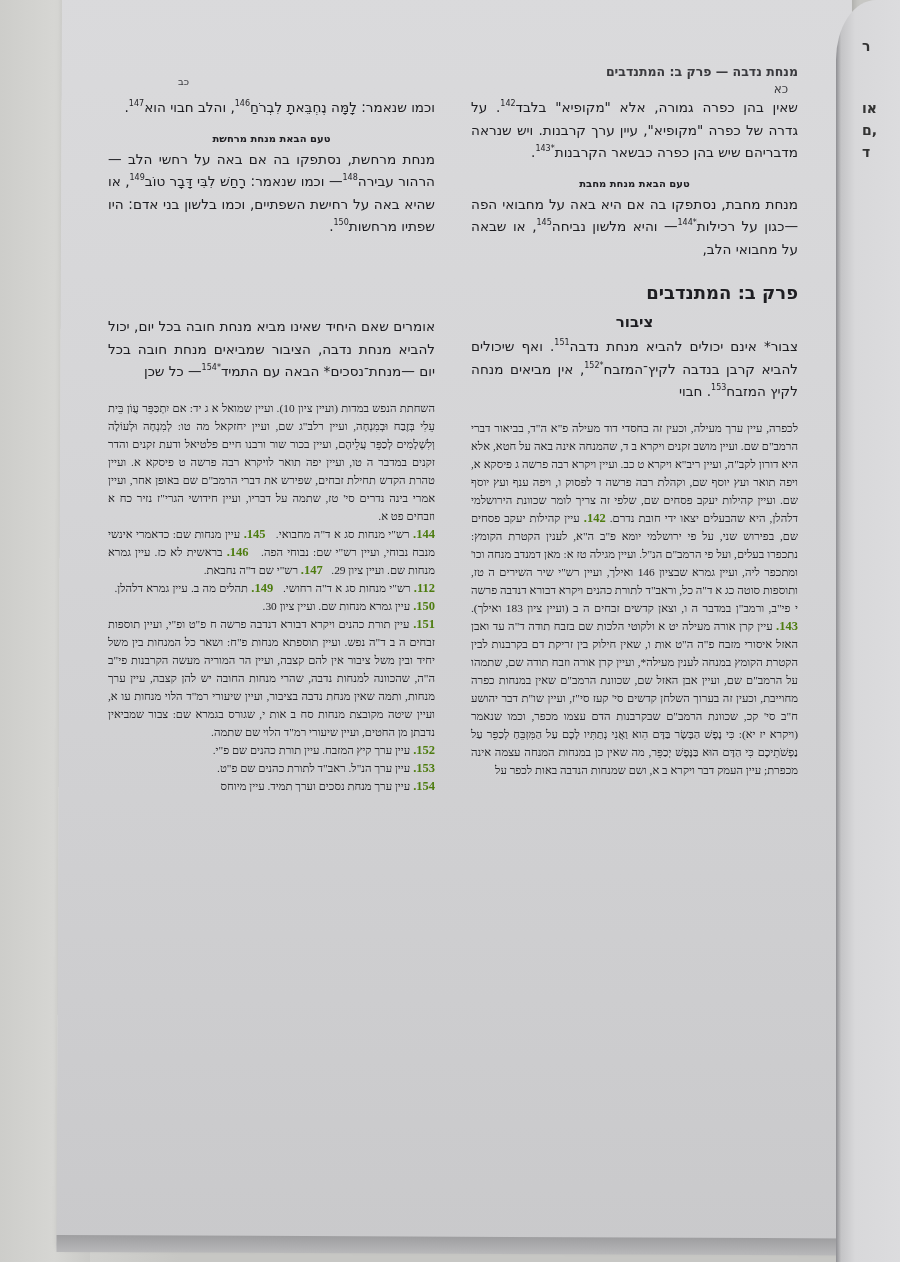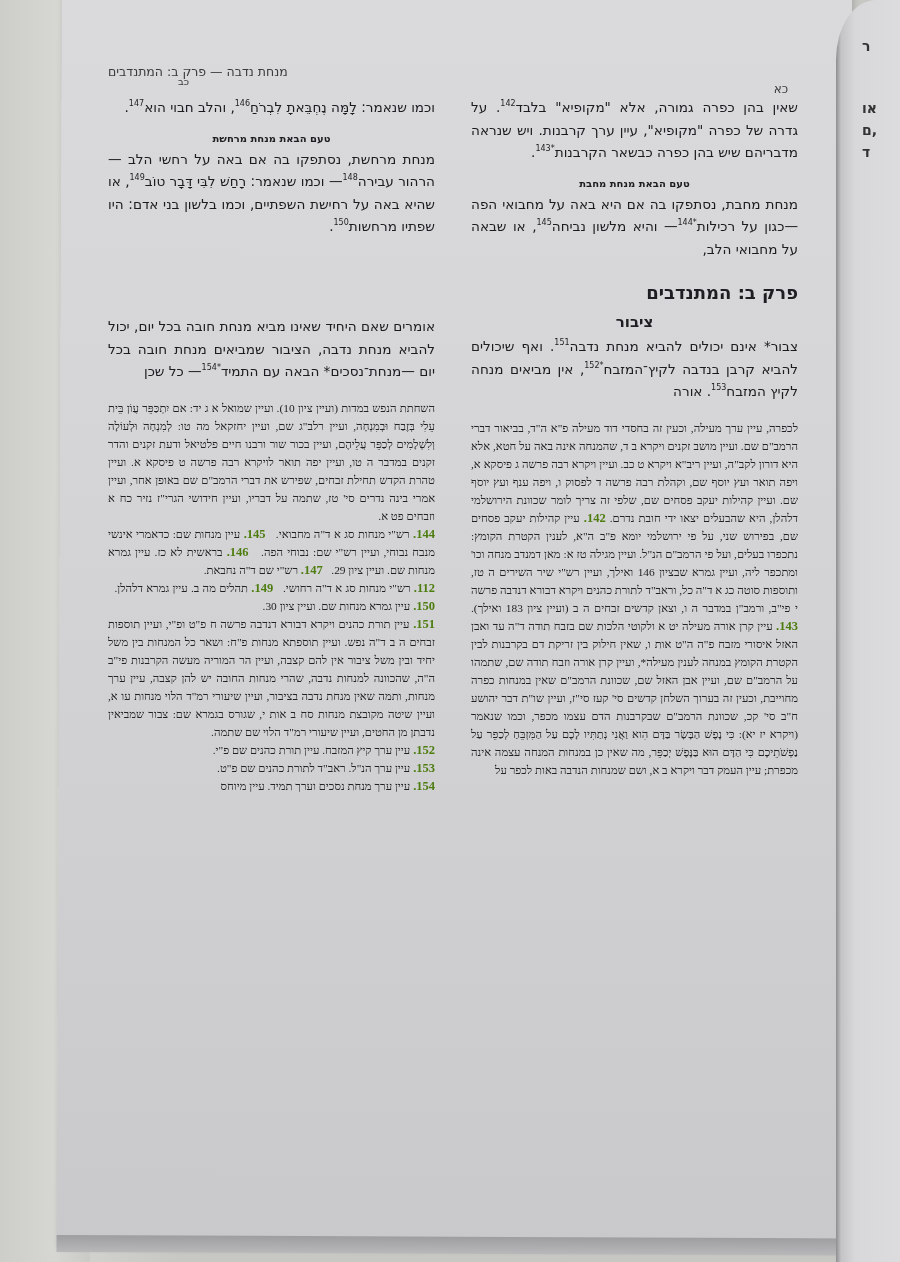--- a/index.html
+++ b/index.html
@@ -38,21 +38,21 @@
   }
 
   .content {
     position: absolute; left: 108px; top: 60px; width: 690px;
     direction: rtl;
   }
   .running-head {
     position: relative; height: 22px;
     font-family: "DejaVu Sans", sans-serif; font-size: 12.5px; color: #3a3a3e;
   }
-  .running-head .title { position: absolute; left: 0; right: 0; text-align: left; top: 4px; }
+  .running-head .title { position: absolute; left: 0; right: 0; text-align: right; top: 4px; font-weight: bold; }
   .running-head .page-left { position: absolute; left: 70px; top: 16px; font-size: 10px; }
   .running-head .page-right { position: absolute; right: 10px; top: 22px; font-size: 12px; }
 
   .cols { display: flex; flex-direction: row; gap: 36px; margin-top: 14px; }
   .col { width: 327px; }
   .col.right-col { margin-right: 0; }
 
   p.body {
     font-family: "DejaVu Sans", sans-serif;
     font-size: 13.6px; line-height: 22.5px; text-align: justify;
@@ -117,21 +117,21 @@
       <div class="sub-heading">טעם הבאת מנחת מרחשת</div>
       <p class="body"><span>מנחת מרחשת, נסתפקו בה אם באה על רחשי הלב —הרהור עבירה</span><sup>148</sup><span>— וכמו שנאמר: רָחַשׁ לִבִּי דָּבָר טוֹב</span><sup>149</sup><span>, או שהיא באה על רחישת השפתיים, וכמו בלשון בני אדם: היו שפתיו מרחשות</span><sup>150</sup><span>.</span></p>
     </div>
   </div>
 
   <div class="chapter-heading">פרק ב: המתנדבים</div>
 
   <div class="cols" style="margin-top:0">
     <div class="col right-col">
       <div class="section-heading">ציבור</div>
-      <p class="body"><span>צבור* אינם יכולים להביא מנחת נדבה</span><sup>151</sup><span>. ואף שיכולים להביא קרבן בנדבה לקיץ־המזבח</span><sup>*152</sup><span>, אין מביאים מנחה לקיץ המזבח</span><sup>153</sup><span>. אורה</span></p>
+      <p class="body"><span>צבור* אינם יכולים להביא מנחת נדבה</span><sup>151</sup><span>. ואף שיכולים להביא קרבן בנדבה לקיץ־המזבח</span><sup>*152</sup><span>, אין מביאים מנחה לקיץ המזבח</span><sup>153</sup><span>. חבוי</span></p>
 
       <div class="footnotes">
         <p class="fn"><span>לכפרה, עיין ערך מעילה, וכעין זה בחסדי דוד מעילה פ"א ה"ד, בביאור דברי הרמב"ם שם. ועיין מושב זקנים ויקרא ב ד, שהמנחה אינה באה על חטא, אלא היא דורון לקב"ה, ועיין ריב"א ויקרא ט כב. ועיין ויקרא רבה פרשה ג פיסקא א, ויפה תואר ועץ יוסף שם, וקהלת רבה פרשה ד לפסוק ו, ויפה ענף ועץ יוסף שם. ועיין קהילות יעקב פסחים שם, שלפי זה צריך לומר שכוונת הירושלמי דלהלן, היא שהבעלים יצאו ידי חובת נדרם.</span> <b>142.</b> <span>עיין קהילות יעקב פסחים שם, בפירוש שני, על פי ירושלמי יומא פ"ב ה"א, לענין הקטרת הקומץ: נתכפרו בעלים, ועל פי הרמב"ם הנ"ל. ועיין מגילה טז א: מאן דמנדב מנחה וכו' ומתכפר ליה, ועיין גמרא שבציון 146 ואילך, ועיין רש"י שיר השירים ה טז, ותוספות סוטה כג א ד"ה כל, וראב"ד לתורת כהנים ויקרא דבורא דנדבה פרשה י פי"ב, ורמב"ן במדבר ה ו, וצאן קדשים זבחים ה ב (ועיין ציון 183 ואילך).</span> <b>143.</b> <span>עיין קרן אורה מעילה יט א ולקוטי הלכות שם בזבח תודה ד"ה עד ואבן האזל איסורי מזבח פ"ה ה"ט אות ו, שאין חילוק בין זריקת דם בקרבנות לבין הקטרת הקומץ במנחה לענין מעילה*, ועיין קרן אורה וזבח תודה שם, שתמהו על הרמב"ם שם, ועיין אבן האזל שם, שכוונת הרמב"ם שאין במנחות כפרה מחוייבת, וכעין זה בערוך השלחן קדשים סי' קעז סי"ז, ועיין שו"ת דבר יהושע ח"ב סי' קכ, שכוונת הרמב"ם שבקרבנות הדם עצמו מכפר, וכמו שנאמר (ויקרא יז יא): כִּי נֶפֶשׁ הַבָּשָׂר בַּדָּם הִוא וַאֲנִי נְתַתִּיו לָכֶם עַל הַמִּזְבֵּחַ לְכַפֵּר עַל נַפְשֹׁתֵיכֶם כִּי הַדָּם הוּא בַּנֶּפֶשׁ יְכַפֵּר, מה שאין כן במנחות המנחה עצמה אינה מכפרת; עיין העמק דבר ויקרא ב א, ושם שמנחות הנדבה באות לכפר על</span></p>
       </div>
     </div>
 
     <div class="col left-col">
       <p class="body" style="margin-top:4px"><span>אומרים שאם היחיד שאינו מביא מנחת חובה בכל יום, יכול להביא מנחת נדבה, הציבור שמביאים מנחת חובה בכל יום —מנחת־נסכים* הבאה עם התמיד</span><sup>*154</sup><span>— כל שכן</span></p>
 
       <div class="footnotes">

